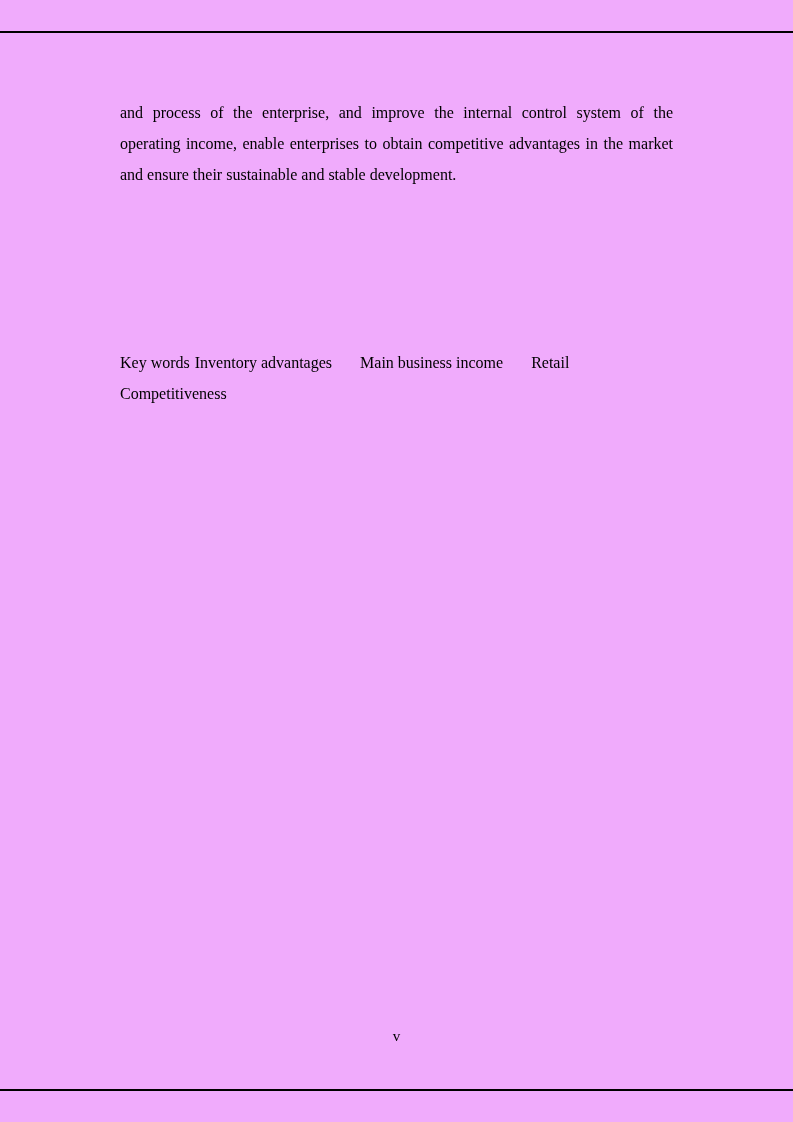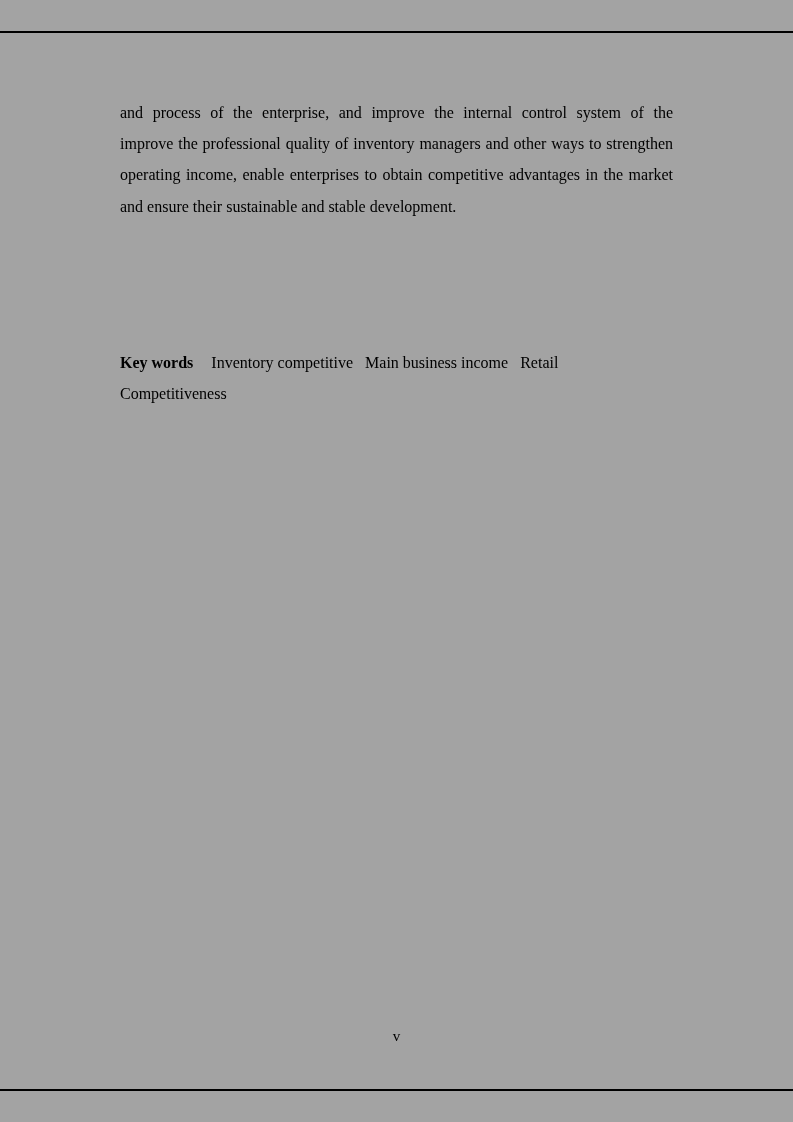--- a/index.html
+++ b/index.html
@@ -4,21 +4,21 @@
 <style>
   html, body {
     margin: 0;
     padding: 0;
     background: #ffffff;
   }
   .page {
     position: relative;
     width: 793px;
     height: 1122px;
-    background: #a3a3a3;
+    background: #f0abfc;
     font-family: "Liberation Serif", "DejaVu Serif", serif;
     color: #000000;
     overflow: hidden;
   }
   .rule {
     position: absolute;
     left: 0;
     width: 793px;
     height: 2px;
     background: #000000;
@@ -46,25 +46,25 @@
 
   .keywords {
     position: absolute;
     top: 347px;
     left: 120px;
     width: 553px;
     font-size: 16px;
     line-height: 31.2px;
   }
   .kw-label {
-    font-weight: bold;
-    margin-right: 18px;
+    font-weight: normal;
+    margin-right: 5px;
   }
   .kw-gap {
-    margin-left: 12px;
+    margin-left: 28px;
   }
 
   .page-number {
     position: absolute;
     top: 1027px;
     left: 0;
     width: 793px;
     text-align: center;
     font-size: 15px;
     line-height: 18px;
@@ -72,28 +72,27 @@
 </style>
 </head>
 <body>
 
 <div class="page">
 
   <div class="rule rule-top"></div>
 
   <div class="paragraph">
     <div class="pline">and process of the enterprise, and improve the internal control system of the</div>
-    <div class="pline">improve the professional quality of inventory managers and other ways to strengthen</div>
     <div class="pline">operating income, enable enterprises to obtain competitive advantages in the market</div>
     <div class="pline pline-last">and ensure their sustainable and stable development.</div>
   </div>
 
   <div class="keywords">
     <div class="kw-line1">
-      <span class="kw-label">Key words</span><span class="kw-item">Inventory competitive</span><span class="kw-item kw-gap">Main business income</span><span class="kw-item kw-gap">Retail</span>
+      <span class="kw-label">Key words</span><span class="kw-item">Inventory advantages</span><span class="kw-item kw-gap">Main business income</span><span class="kw-item kw-gap">Retail</span>
     </div>
     <div class="kw-line2">Competitiveness</div>
   </div>
 
   <div class="page-number">v</div>
 
   <div class="rule rule-bottom"></div>
 
 </div>
 

